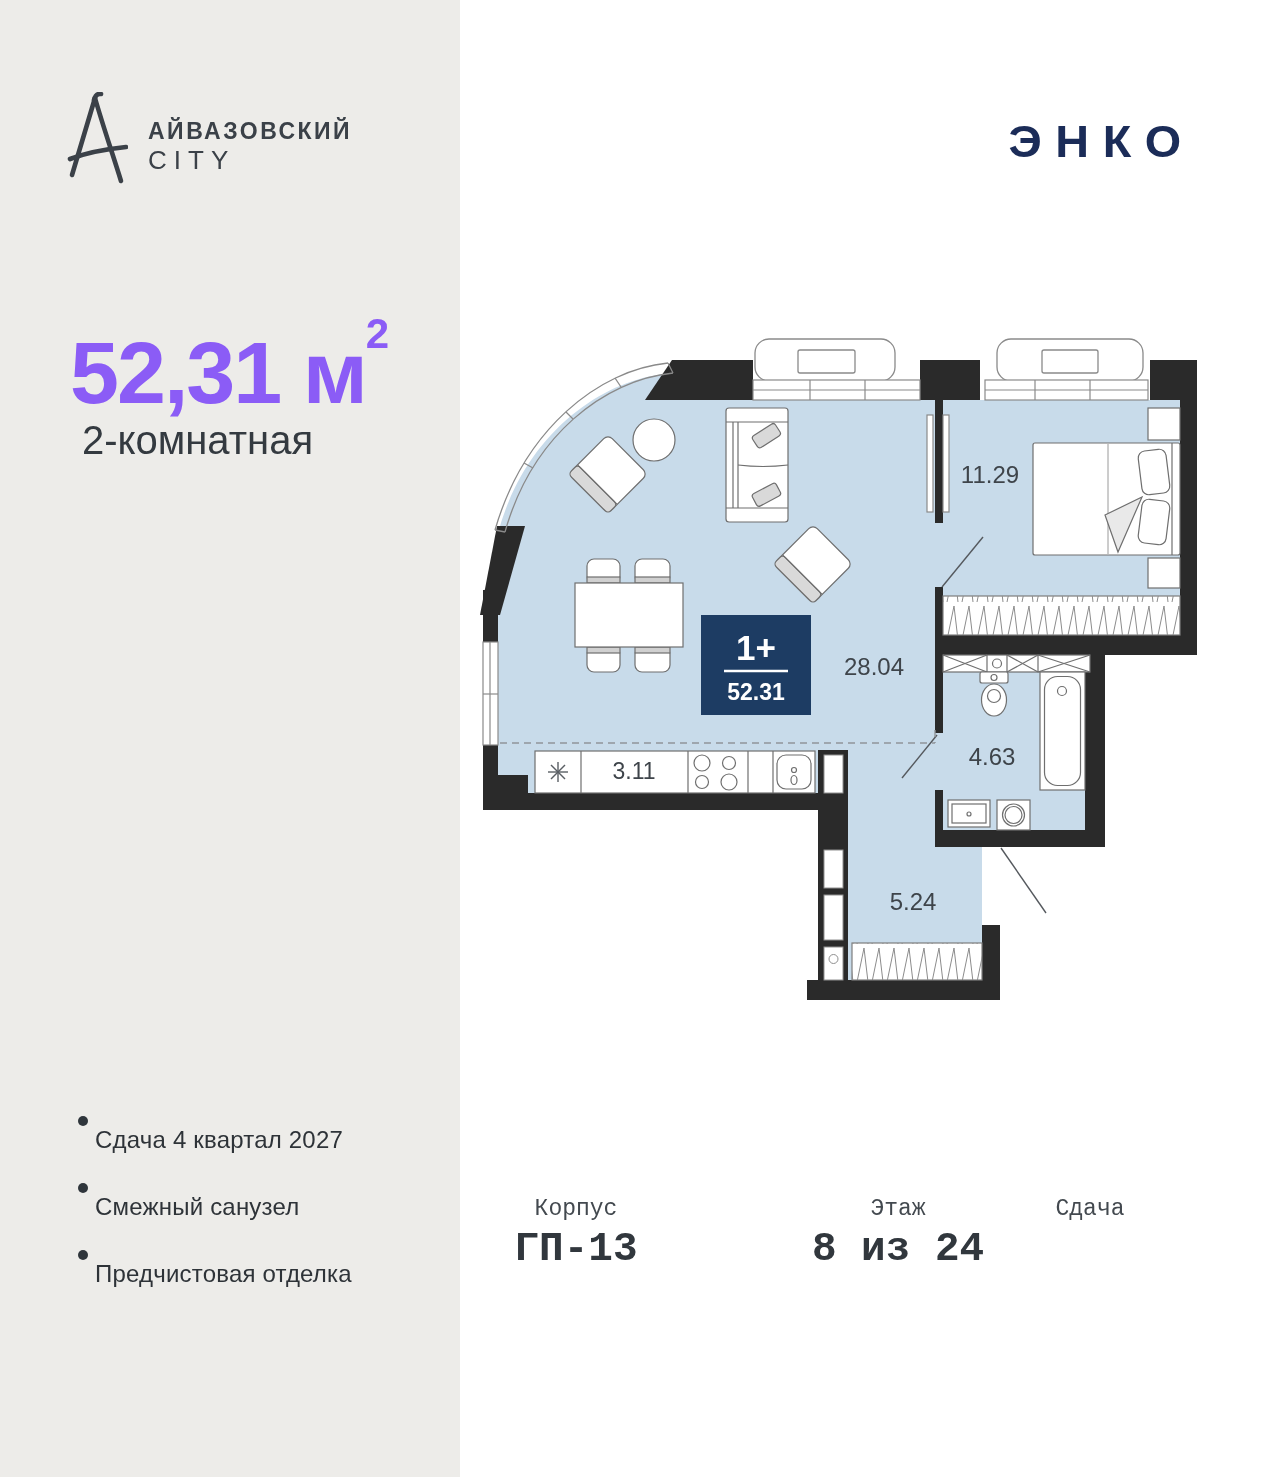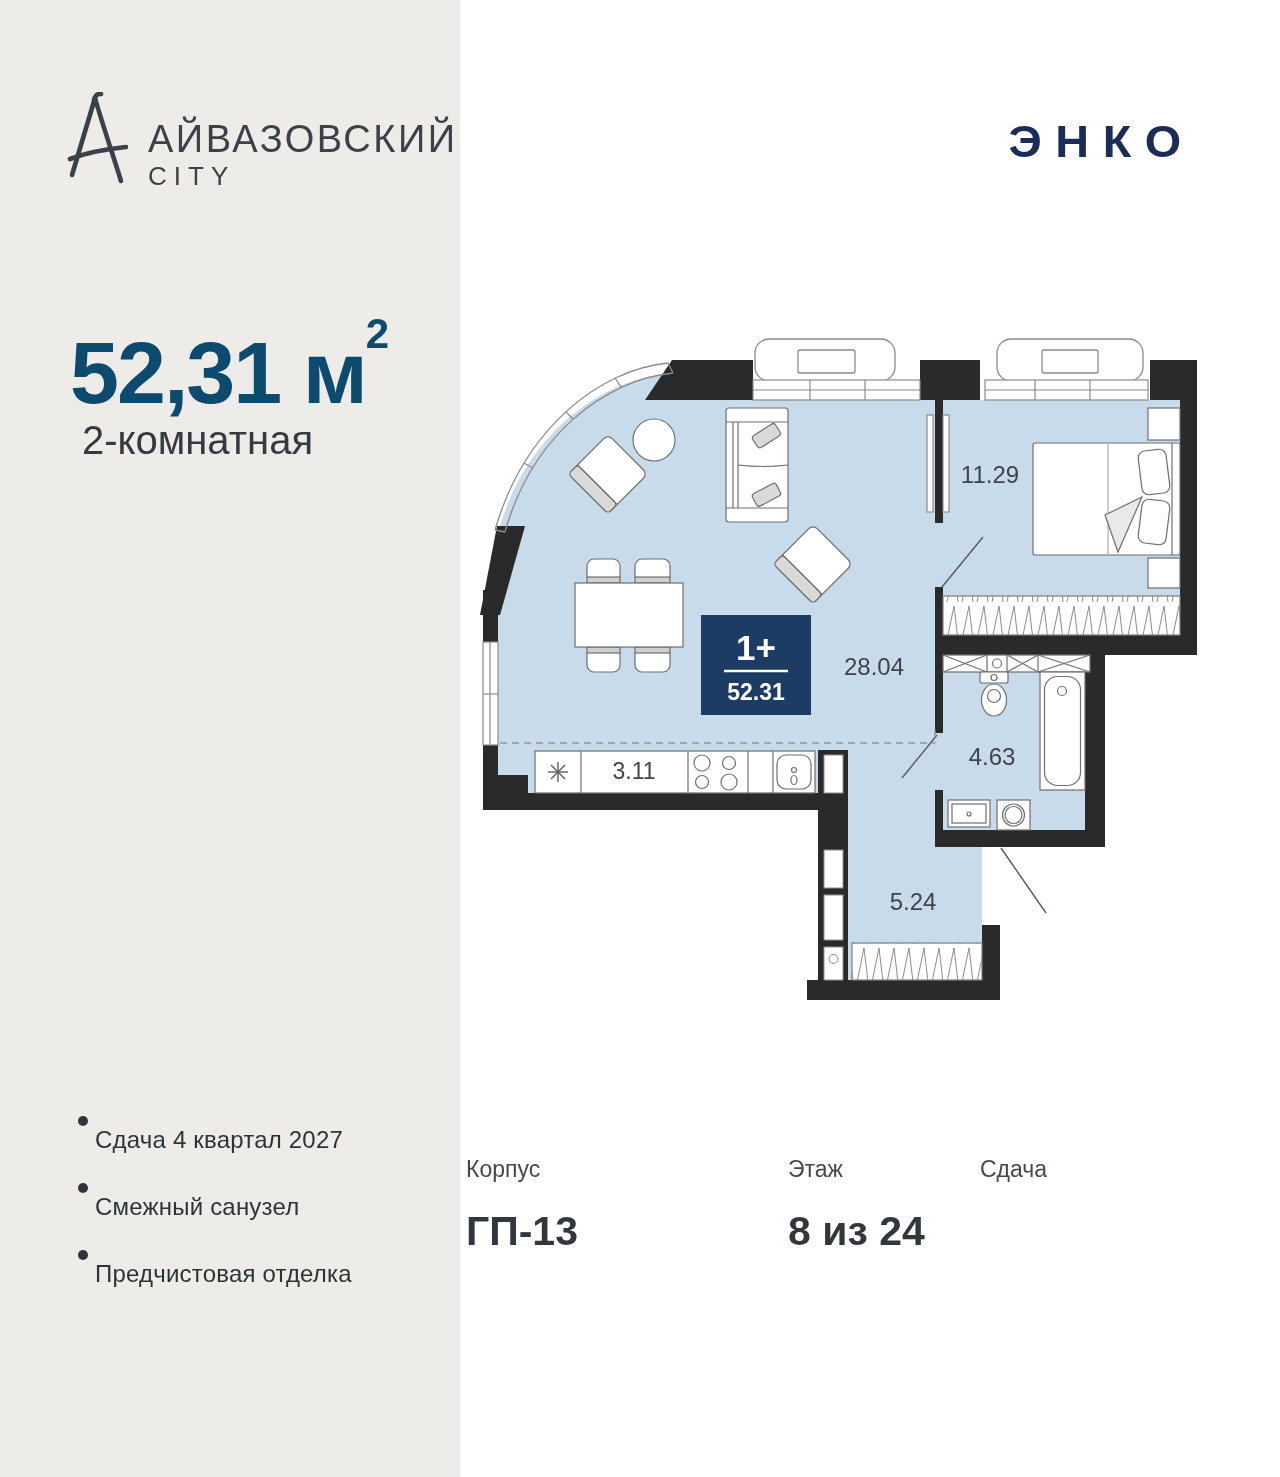--- a/index.html
+++ b/index.html
@@ -4,44 +4,44 @@
 <style>
   html,body{margin:0;padding:0;background:#ffffff;}
   #page{position:relative;width:1280px;height:1477px;background:#ffffff;overflow:hidden;
         font-family:"Liberation Sans", sans-serif;}
   #sidebar{position:absolute;left:0;top:0;width:460px;height:1477px;background:#edece9;}
 
   
   #brand{position:absolute;left:66px;top:92px;display:flex;align-items:flex-start;}
   #brand-glyph{width:62px;height:96px;}
   #brand-text{margin-left:20px;margin-top:26px;color:#3b4148;}
-  #brand-line1{font-size:38px;letter-spacing:2.5px;font-weight:400;}
+  #brand-line1{font-size:23px;letter-spacing:2.5px;font-weight:700;}
   #brand-line2{font-size:26px;letter-spacing:7px;font-weight:500;}
 
   
   #developer-logo{position:absolute;left:982px;top:116px;width:230px;text-align:center;
     color:#1b2c58;font-size:45px;font-weight:700;letter-spacing:13px;transform:scaleX(1.04);
     transform-origin:left center;}
 
   
-  #area-title{position:absolute;left:70px;top:310px;color:#0c4a6e;font-size:88px;
+  #area-title{position:absolute;left:70px;top:310px;color:#8b5cf6;font-size:88px;
     font-weight:600;letter-spacing:-2px;white-space:nowrap;}
   #area-title sup{font-size:42px;font-weight:600;vertical-align:55px;letter-spacing:0;}
   #type-label{position:absolute;left:82px;top:418px;color:#343a40;font-size:40px;font-weight:400;}
 
   
   #features{position:absolute;left:78px;top:1108px;}
   .feature{display:flex;align-items:flex-start;margin-bottom:21px;flex-direction:column;}
   .feature .dot{width:10px;height:10px;border-radius:50%;background:#2f353b;margin-top:8px;flex:none;}
   .feature .txt{margin-left:17px;font-size:24px;font-weight:500;color:#2e3338;letter-spacing:0.2px;}
 
   
-  .spec{position:absolute;top:1156px;width:220px;}
+  .spec{position:absolute;top:1196px;width:220px;text-align:center;font-family:Liberation Mono, monospace;}
   .spec .lbl{font-size:23px;font-weight:500;color:#43494f;}
-  .spec .val{font-size:41px;font-weight:600;color:#31373d;margin-top:25px;white-space:nowrap;}
+  .spec .val{font-size:41px;font-weight:600;color:#31373d;margin-top:4px;white-space:nowrap;}
   #spec-0{left:466px;} #spec-1{left:634px;} #spec-2{left:788px;} #spec-3{left:980px;}
 
   
   #plan{position:absolute;left:480px;top:338px;width:720px;height:665px;}
   #plan text{font-family:"Liberation Sans", sans-serif;fill:#3e444a;font-size:24px;font-weight:500;}
   #plan text.badge-big{fill:#ffffff;font-size:35px;font-weight:700;}
   #plan text.badge-small{fill:#ffffff;font-size:23px;font-weight:700;}
   #plan text.kitchen-lbl{font-size:23px;}
 </style>
 </head>

